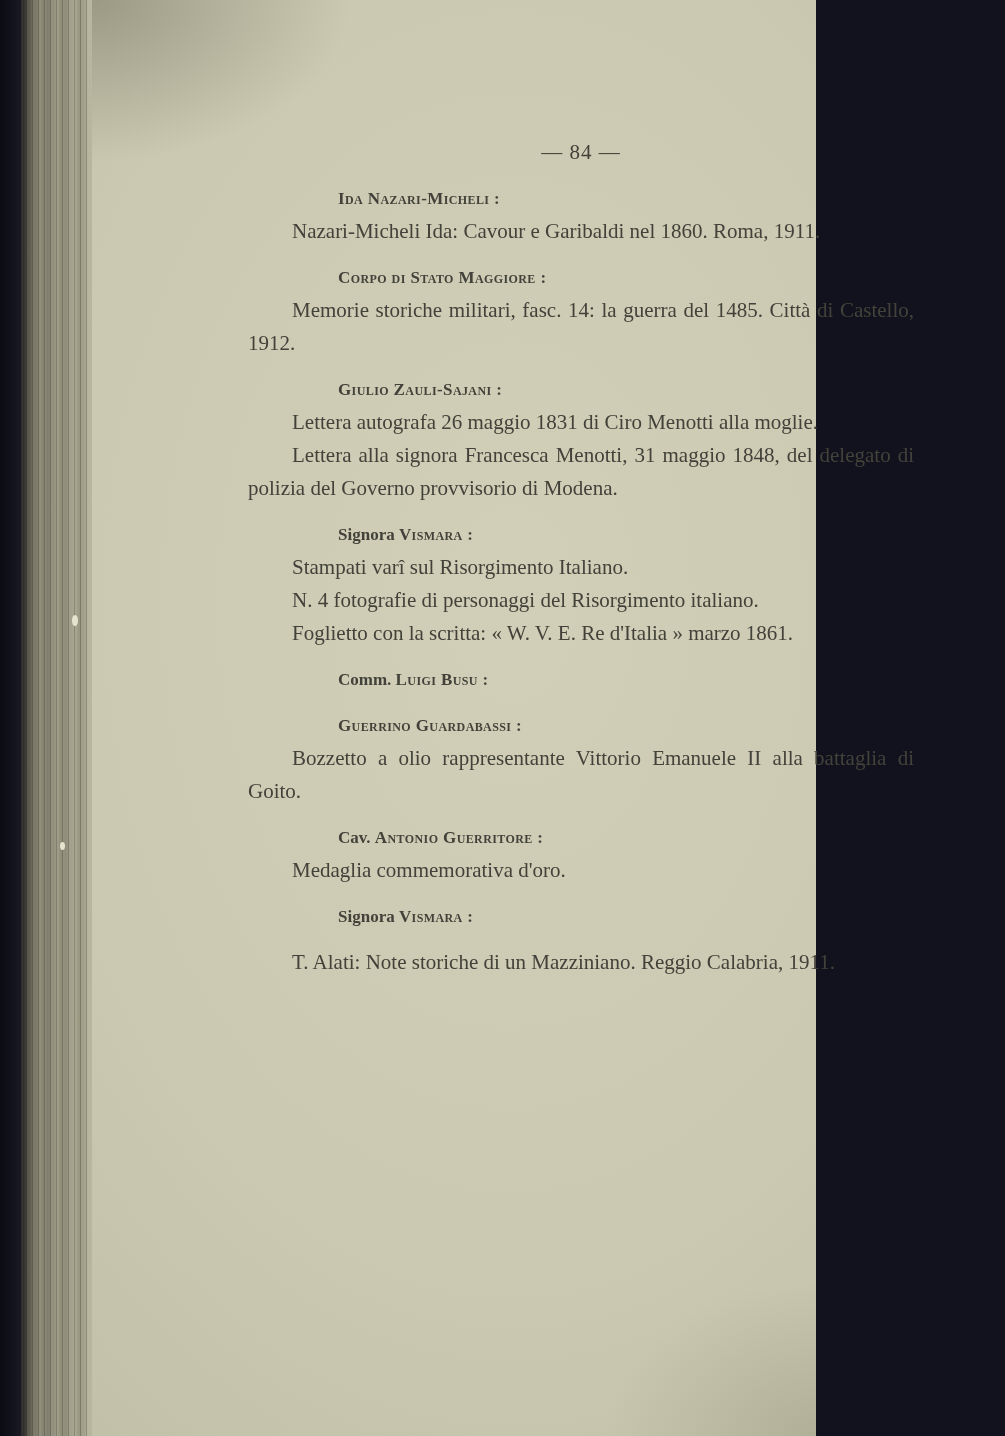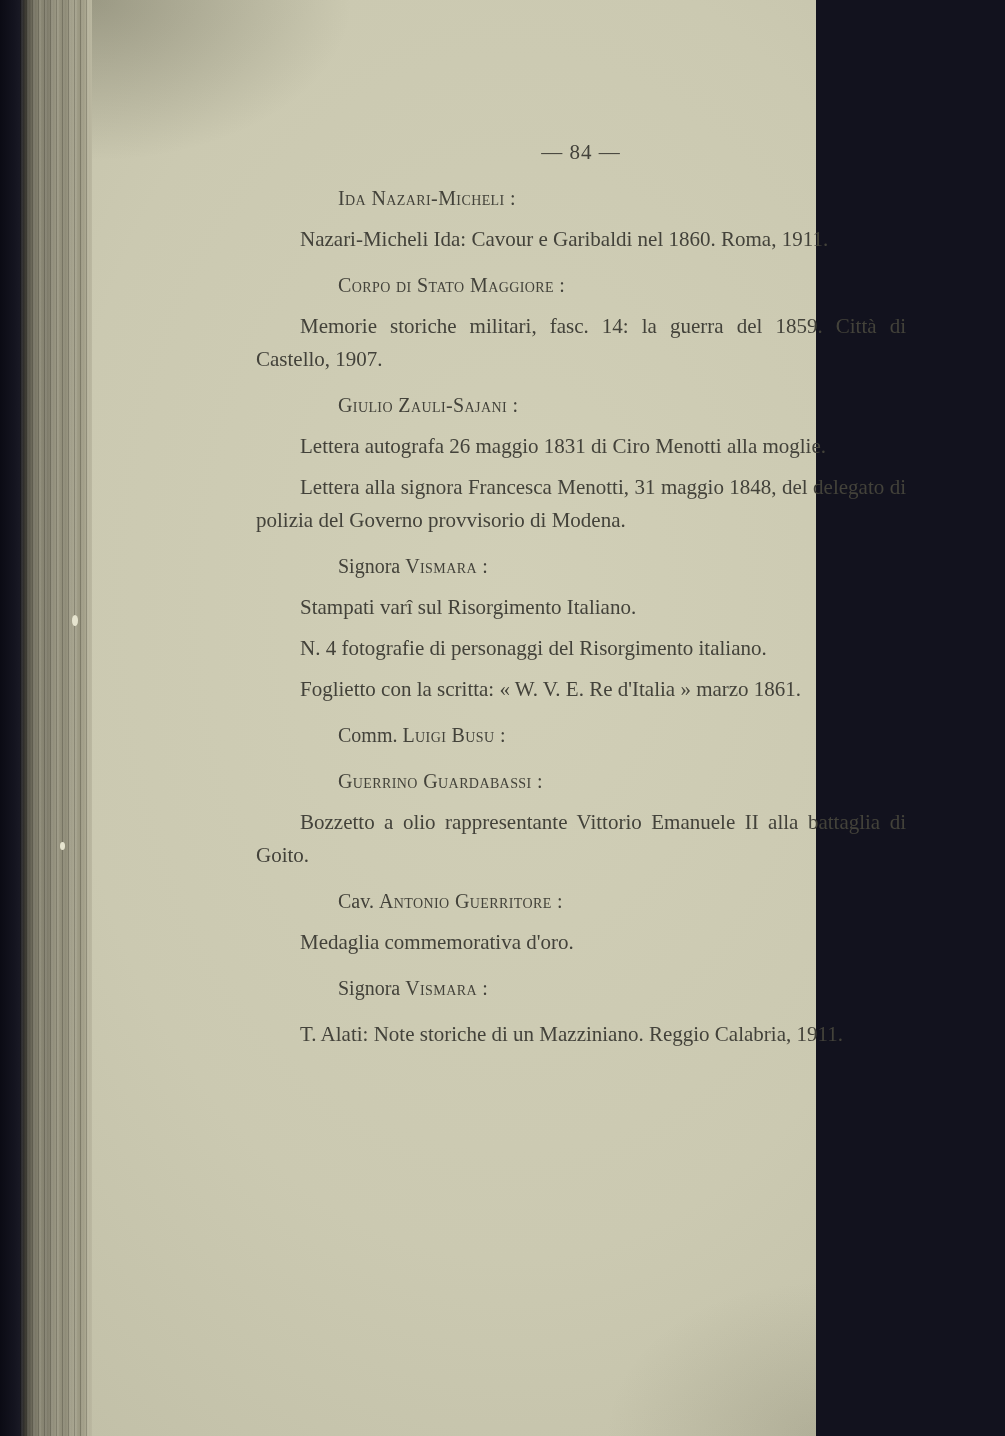--- a/index.html
+++ b/index.html
@@ -13,23 +13,23 @@
       linear-gradient(90deg,#16161f 0%,#3d3b33 7%,#6f6c5d 16%,#8c8976 27%,#7f7c6b 36%,#9b9884 48%,#8b8874 58%,#a8a590 70%,#97947e 80%,#b5b29b 90%,#c2bfa8 100%);}
   .paper{position:absolute;left:92px;top:0;width:724px;height:1436px;
     background:
       radial-gradient(420px 260px at 0% 0%, rgba(55,54,40,0.30), rgba(55,54,40,0) 62%),
       radial-gradient(300px 220px at 100% 100%, rgba(90,88,70,0.18), rgba(90,88,70,0) 70%),
       radial-gradient(130% 95% at 58% 42%, #d1cfb7 0%, #cbc9b1 48%, #c2c0a8 76%, #b1ae96 96%);}
   .content{position:absolute;left:156px;top:136px;width:666px;color:#43423a;
     font-size:21px;line-height:33px;text-align:justify;}
   .page-number{text-align:center;letter-spacing:1px;}
   .entry{margin-top:13px;}
-  .entry-heading{margin:0 0 0 90px;font-size:20px;font-weight:normal;line-height:33px;text-align:left;}
+  .entry-heading{margin:0 0 0 90px;font-size:17px;font-weight:bold;line-height:33px;text-align:left;}
   .sc{font-variant:small-caps;letter-spacing:0.4px;}
-  .para{margin:8px;text-indent:44px;}
+  .para{margin:0;text-indent:44px;}
   .fleck{position:absolute;border-radius:50%;background:#e6e4cf;}
 </style>
 </head>
 <body>
 
 <div class="scene">
   <div class="binding"></div>
   <div class="page-stack"></div>
   <div class="fleck" style="left:72px;top:615px;width:6px;height:11px;"></div>
   <div class="fleck" style="left:60px;top:842px;width:5px;height:8px;"></div>
@@ -40,21 +40,21 @@
 
       <div class="page-number">— 84 —</div>
 
       <section class="entry">
         <h2 class="entry-heading"><span></span><span class="sc">Ida Nazari-Micheli :</span></h2>
         <p class="para">Nazari-Micheli Ida: Cavour e Garibaldi nel 1860. Roma, 1911.</p>
       </section>
 
       <section class="entry">
         <h2 class="entry-heading"><span></span><span class="sc">Corpo di Stato Maggiore :</span></h2>
-        <p class="para">Memorie storiche militari, fasc. 14: la guerra del 1859. Città di Castello, 1907.</p>
+        <p class="para">Memorie storiche militari, fasc. 14: la guerra del 1485. Città di Castello, 1912.</p>
       </section>
 
       <section class="entry">
         <h2 class="entry-heading"><span></span><span class="sc">Giulio Zauli-Sajani :</span></h2>
         <p class="para">Lettera autografa 26 maggio 1831 di Ciro Menotti alla moglie.</p>
         <p class="para">Lettera alla signora Francesca Menotti, 31 maggio 1848, del delegato di polizia del Governo provvisorio di Modena.</p>
       </section>
 
       <section class="entry">
         <h2 class="entry-heading"><span>Signora </span><span class="sc">Vismara :</span></h2>

